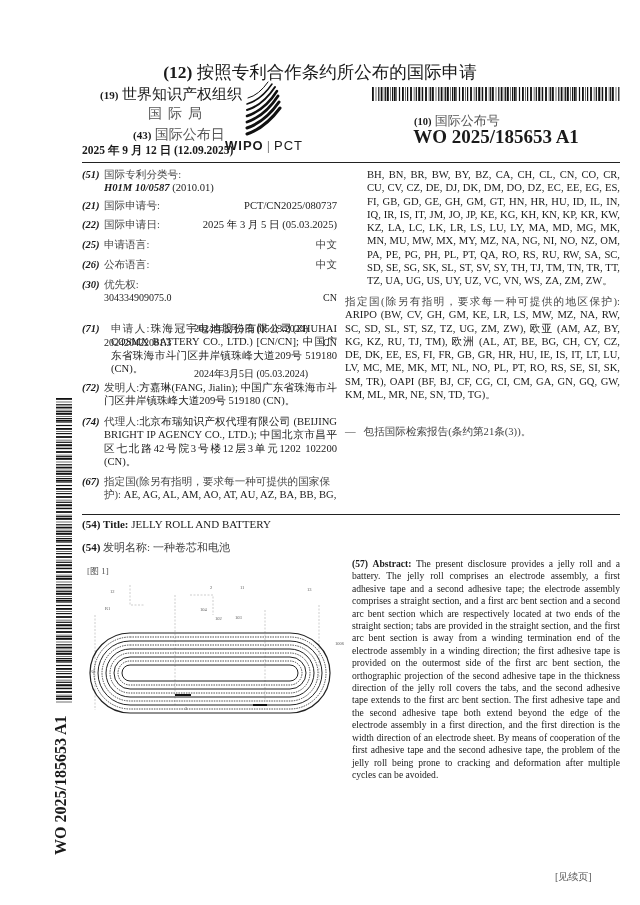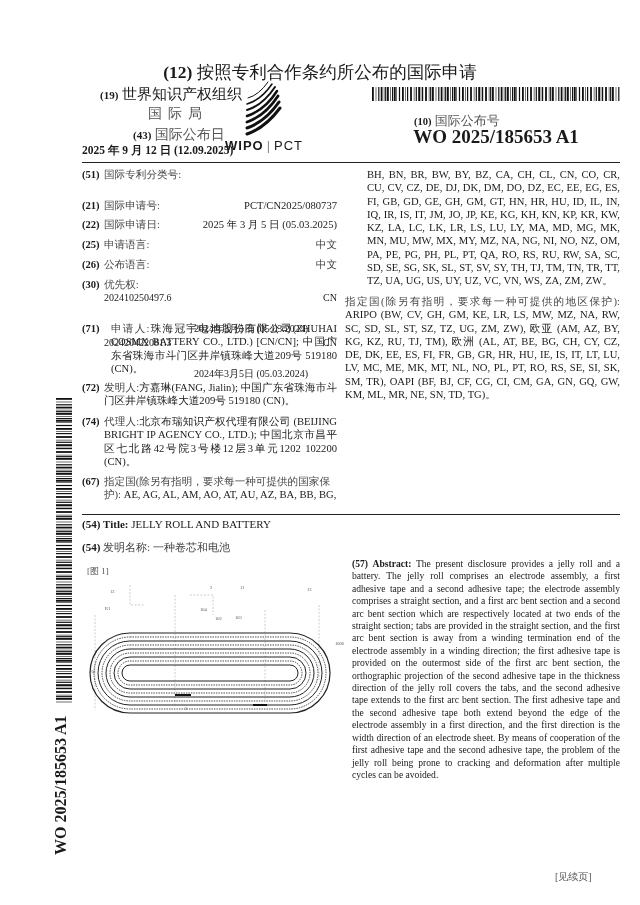--- a/index.html
+++ b/index.html
@@ -24,21 +24,21 @@
   #wipo-text .pct { font-weight:normal; }
   #barcode-top { left:372px; top:87px; width:248px; height:14px; }
   #pubno-label { left:414px; top:112px; font-size:13px; }
   #pubno-label .num { font-size:10.5px; font-weight:bold; }
   #pubno { left:372px; top:126px; width:248px; text-align:center; font-size:19px; font-weight:bold; }
 
   .rule { position:absolute; height:1px; background:#222; }
 
   
   .field { position:absolute; left:82px; width:255px; font-size:10.6px; line-height:13.3px; }
-  .field .code { font-weight:bold; display:inline-block; width:22px; }
+  .field .code { font-weight:bold; display:inline-block; width:22px;font-style:italic; }
   .field .indent { padding-left:22px; }
   .row { display:flex; justify-content:space-between; }
   .pri { display:flex; font-size:10px; padding-left:22px; }
   .pri span:nth-child(1){ width:90px; }
   .pri span:nth-child(2){ width:120px;margin-top:31px; }
   .pri span:nth-child(3){ flex:1; text-align:right; }
 
   
   .rcol { position:absolute; left:345px; width:275px; font-size:10.6px; line-height:13.3px; }
   .rcol .code { font-weight:bold; display:inline-block; width:22px; }
@@ -198,20 +198,21 @@
 <div id="pubno-label" class="abs">
   <span class="num">(10)</span>
   <span class="gray">国际公布号</span>
 </div>
 <div id="pubno" class="abs">WO 2025/185653 A1</div>
 
 <div class="rule" style="left:82px;top:162px;width:538px;"></div>
 
 <div class="field" style="top:168px;">
   <span class="code">(51)</span><span class="cn">国际专利分类号:</span>
+  <div class="indent"><i class="b">H01M 10/0587</i> <span>(2010.01)</span></div>
 </div>
 
 <div class="field" style="top:199px;">
   <div class="row">
       <span><span class="code">(21)</span><span class="cn">国际申请号:</span></span>
       <span>PCT/CN2025/080737</span>
     </div>
 </div>
 <div class="field" style="top:218px;">
   <div class="row">
@@ -227,21 +228,21 @@
 </div>
 <div class="field" style="top:258px;">
   <div class="row">
       <span><span class="code">(26)</span><span class="cn">公布语言:</span></span>
       <span class="cn">中文</span>
     </div>
 </div>
 <div class="field" style="top:278px;">
   <span class="code">(30)</span><span class="cn">优先权:</span>
   <div class="pri">
-      <span>202410250497.6</span>
+      <span>304334909075.0</span>
       <span>2024年3月5日 (05.03.2024)</span>
       <span>CN</span>
     </div>
   <div class="pri">
       <span>202420422081.3</span>
       <span>2024年3月5日 (05.03.2024)</span>
       <span>CN</span>
     </div>
 </div>
 
@@ -272,20 +273,21 @@
 
 <div class="rcol" style="top:168px;">
   <div class="indent" style="text-align:justify;">BH, BN, BR, BW, BY, BZ, CA, CH, CL, CN, CO, CR, CU, CV, CZ, DE, DJ, DK, DM, DO, DZ, EC, EE, EG, ES, FI, GB, GD, GE, GH, GM, GT, HN, HR, HU, ID, IL, IN, IQ, IR, IS, IT, JM, JO, JP, KE, KG, KH, KN, KP, KR, KW, KZ, LA, LC, LK, LR, LS, LU, LY, MA, MD, MG, MK, MN, MU, MW, MX, MY, MZ, NA, NG, NI, NO, NZ, OM, PA, PE, PG, PH, PL, PT, QA, RO, RS, RU, RW, SA, SC, SD, SE, SG, SK, SL, ST, SV, SY, TH, TJ, TM, TN, TR, TT, TZ, UA, UG, US, UY, UZ, VC, VN, WS, ZA, ZM, ZW。</div>
 </div>
 <div class="rcol" style="top:295px;">
   <div style="display:flex;">
       <span style="flex:1;text-align:justify;"><span class="cn">指定国(除另有指明，要求每一种可提供的地区保护):</span> <span>ARIPO (BW, CV, GH, GM, KE, LR, LS, MW, MZ, NA, RW, SC, SD, SL, ST, SZ, TZ, UG, ZM, ZW), 欧亚 (AM, AZ, BY, KG, KZ, RU, TJ, TM), 欧洲 (AL, AT, BE, BG, CH, CY, CZ, DE, DK, EE, ES, FI, FR, GB, GR, HR, HU, IE, IS, IT, LT, LU, LV, MC, ME, MK, MT, NL, NO, PL, PT, RO, RS, SE, SI, SK, SM, TR), OAPI (BF, BJ, CF, CG, CI, CM, GA, GN, GQ, GW, KM, ML, MR, NE, SN, TD, TG)。</span></span>
     </div>
 </div>
 <div class="rcol" style="top:425px;">
+  <div class="cn"><span>—</span>&nbsp;&nbsp;&nbsp;<span>包括国际检索报告(条约第21条(3))。</span></div>
 </div>
 
 <svg id="barcode-left" class="abs" viewBox="0 0 16 305" preserveAspectRatio="none">
   <g fill="#111" id="bc-left-g">
       <rect x="0" y="0" width="16" height="1.7999999999999998"></rect>
       <rect x="0" y="3.6999999999999997" width="16" height="0.6"></rect>
       <rect x="0" y="6.199999999999999" width="16" height="1.2"></rect>
       <rect x="0" y="8.7" width="16" height="1.7999999999999998"></rect>
       <rect x="0" y="11.799999999999999" width="16" height="0.6"></rect>
       <rect x="0" y="13.099999999999998" width="16" height="1.2"></rect>

